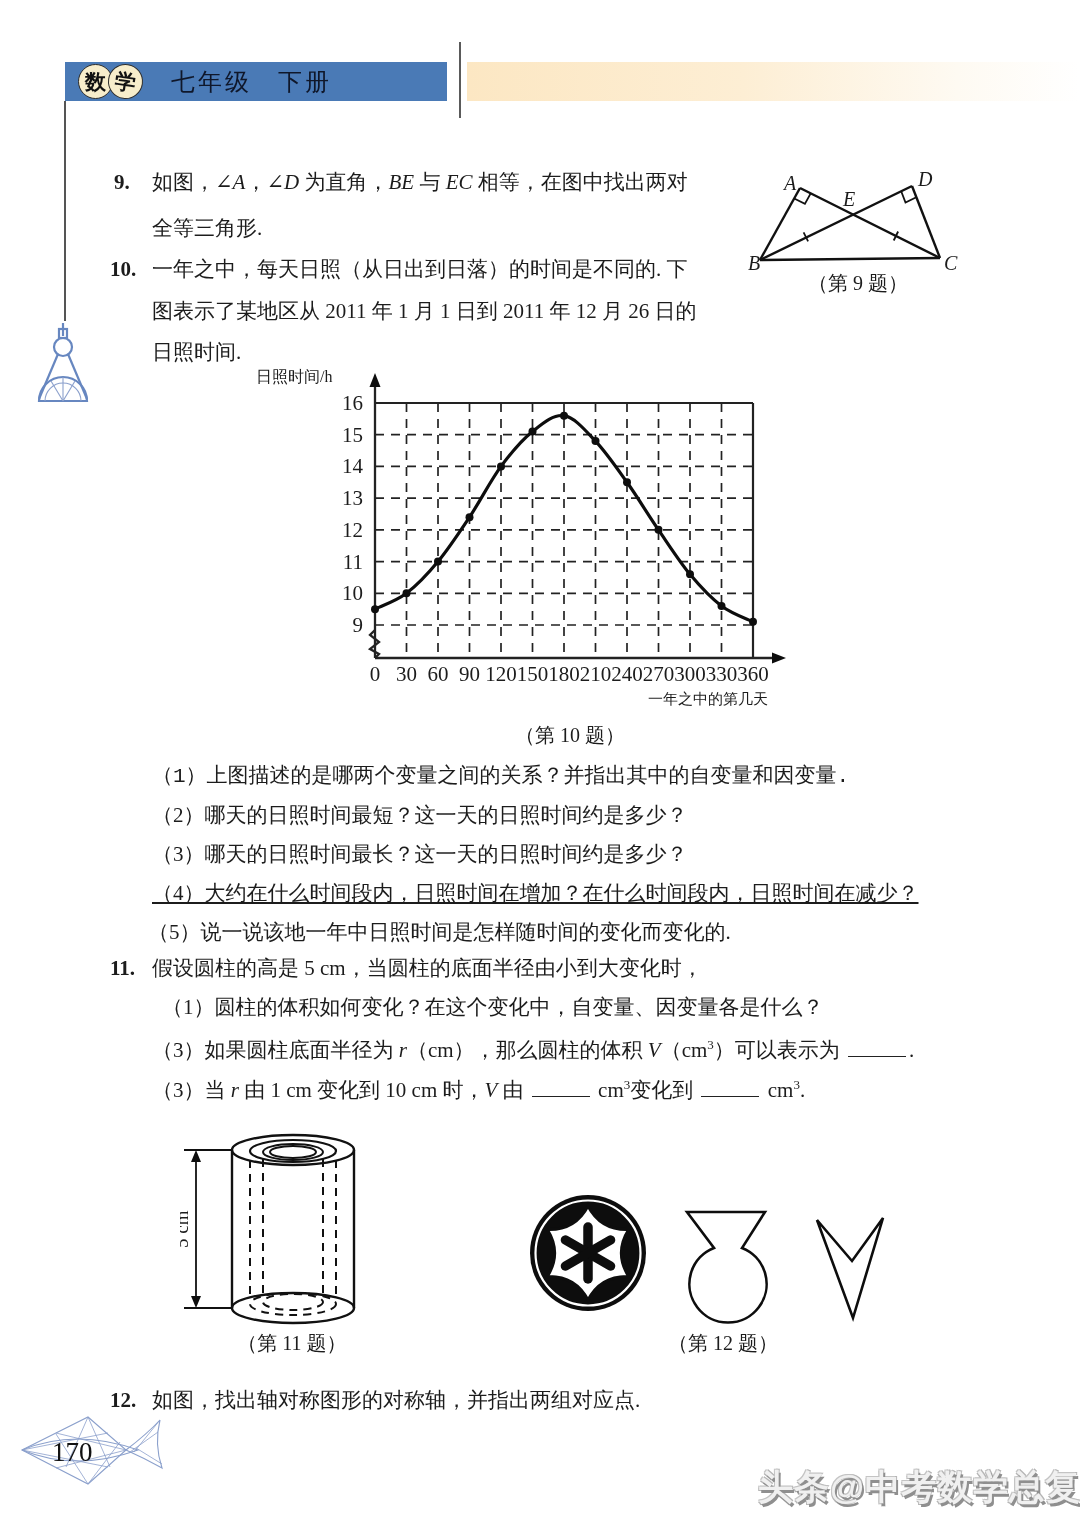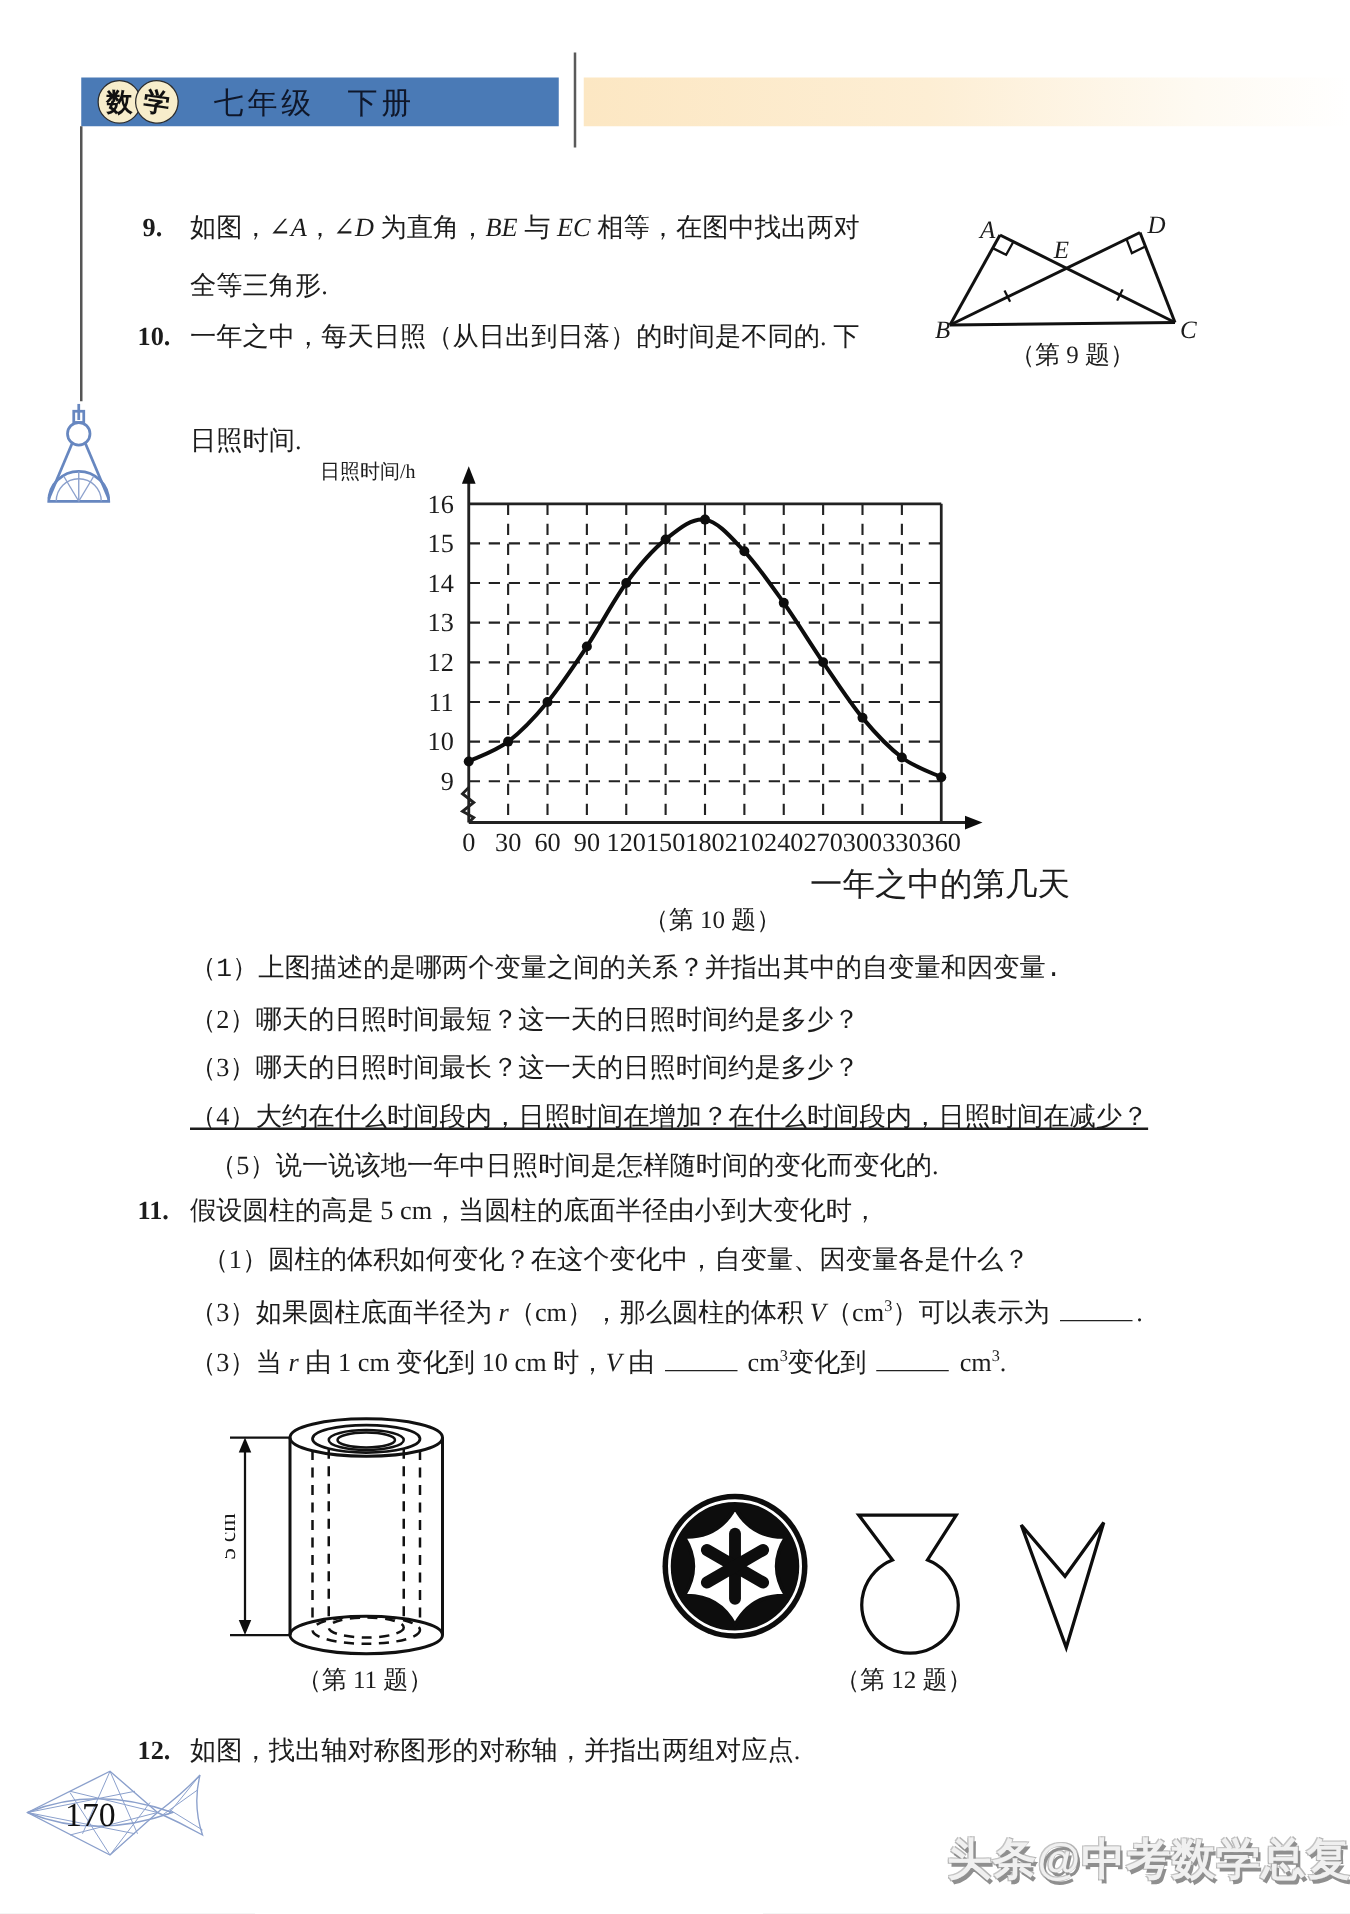--- a/index.html
+++ b/index.html
@@ -93,20 +93,21 @@
     <text x="36" y="22" class="lbl">A</text>
     <text x="0" y="102" class="lbl">B</text>
     <text x="196" y="102" class="lbl">C</text>
     <text x="170" y="18" class="lbl">D</text>
     <text x="95" y="38" class="lbl">E</text>
   </svg>
   <div class="abs cap" style="left:778px;top:270px;width:160px;">（第 9 题）</div>
 
   <div class="abs t pnum" style="left:110px;top:257px;">10.</div>
   <div class="abs t" style="left:152px;top:257px;">一年之中，每天日照（从日出到日落）的时间是不同的. 下</div>
+  <div class="abs t" style="left:152px;top:299px;">图表示了某地区从 2011 年 1 月 1 日到 2011 年 12 月 26 日的</div>
   <div class="abs t" style="left:152px;top:340px;">日照时间.</div>
 
   <div class="abs small" style="left:256px;top:367px;">日照时间/h</div>
   <svg class="abs" style="left:250px;top:363px;" width="545" height="335" viewBox="0 0 545 335">
       <line x1="156.5" y1="40" x2="156.5" y2="295" class="dash"></line>
       <line x1="188" y1="40" x2="188" y2="295" class="dash"></line>
       <line x1="219.5" y1="40" x2="219.5" y2="295" class="dash"></line>
       <line x1="251" y1="40" x2="251" y2="295" class="dash"></line>
       <line x1="282.5" y1="40" x2="282.5" y2="295" class="dash"></line>
       <line x1="314" y1="40" x2="314" y2="295" class="dash"></line>
@@ -158,28 +159,28 @@
       <text x="251" y="318" text-anchor="middle" class="tick">120</text>
       <text x="282.5" y="318" text-anchor="middle" class="tick">150</text>
       <text x="314" y="318" text-anchor="middle" class="tick">180</text>
       <text x="345.5" y="318" text-anchor="middle" class="tick">210</text>
       <text x="377" y="318" text-anchor="middle" class="tick">240</text>
       <text x="408.5" y="318" text-anchor="middle" class="tick">270</text>
       <text x="440" y="318" text-anchor="middle" class="tick">300</text>
       <text x="471.5" y="318" text-anchor="middle" class="tick">330</text>
       <text x="503" y="318" text-anchor="middle" class="tick">360</text>
     </svg>
-  <div class="abs" style="left:648px;top:690px;font-size:26px;">一年之中的第几天</div>
+  <div class="abs" style="left:648px;top:690px;font-size:15px;">一年之中的第几天</div>
   <div class="abs cap" style="left:470px;top:722px;width:200px;">（第 10 题）</div>
 
   <div class="abs t" style="left:152px;top:764px;font-family:Liberation Mono, monospace;">（1）上图描述的是哪两个变量之间的关系？并指出其中的自变量和因变量.</div>
   <div class="abs t" style="left:152px;top:803px;">（2）哪天的日照时间最短？这一天的日照时间约是多少？</div>
   <div class="abs t" style="left:152px;top:842px;">（3）哪天的日照时间最长？这一天的日照时间约是多少？</div>
   <div class="abs t" style="left:152px;top:881px;text-decoration:underline;">（4）大约在什么时间段内，日照时间在增加？在什么时间段内，日照时间在减少？</div>
-  <div class="abs t" style="left:168px;top:920px;">（5）说一说该地一年中日照时间是怎样随时间的变化而变化的.</div>
+  <div class="abs t" style="left:148px;top:920px;">（5）说一说该地一年中日照时间是怎样随时间的变化而变化的.</div>
 
   <div class="abs t pnum" style="left:110px;top:956px;">11.</div>
   <div class="abs t" style="left:152px;top:956px;">假设圆柱的高是 5 cm，当圆柱的底面半径由小到大变化时，</div>
   <div class="abs t" style="left:152px;top:995px;margin-left:10px;">（1）圆柱的体积如何变化？在这个变化中，自变量、因变量各是什么？</div>
   <div class="abs t" style="left:152px;top:1034px;"><span>（3）如果圆柱底面半径为 </span><span class="it">r</span><span>（cm），那么圆柱的体积 </span><span class="it">V</span><span>（cm</span><span class="sup">3</span><span>）可以表示为 </span><span class="blank"></span><span>.</span></div>
   <div class="abs t" style="left:152px;top:1074px;"><span>（3）当 </span><span class="it">r</span><span> 由 1 cm 变化到 10 cm 时，</span><span class="it">V</span><span> 由 </span><span class="blank"></span><span> cm</span><span class="sup">3</span><span>变化到 </span><span class="blank"></span><span> cm</span><span class="sup">3</span><span>.</span></div>
 
   <svg class="abs" style="left:180px;top:1126px;" width="240" height="205" viewBox="0 0 240 205">
     <line x1="52" y1="24" x2="52" y2="182" class="fig"></line>
     <line x1="174" y1="24" x2="174" y2="182" class="fig"></line>

